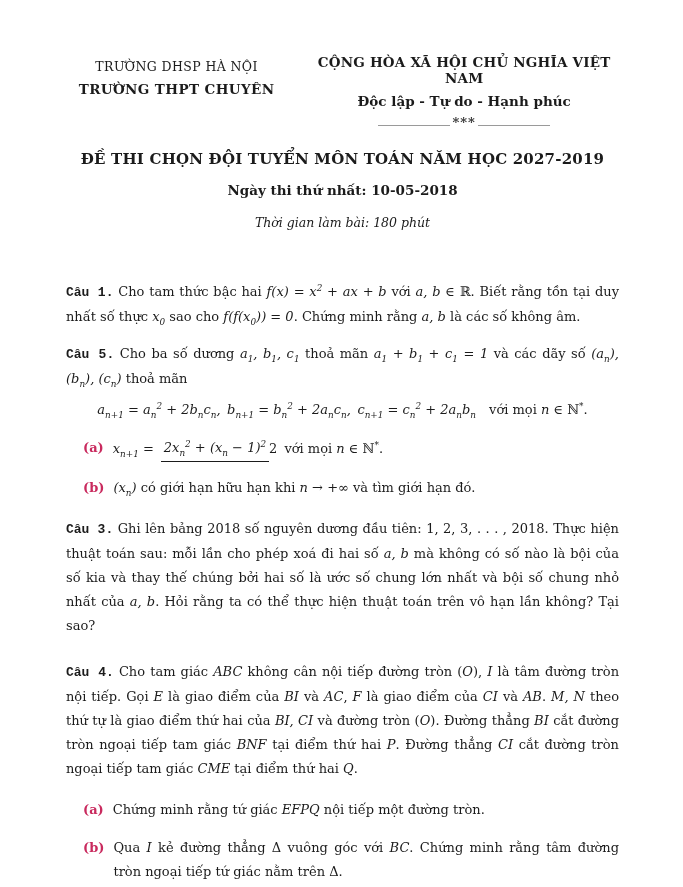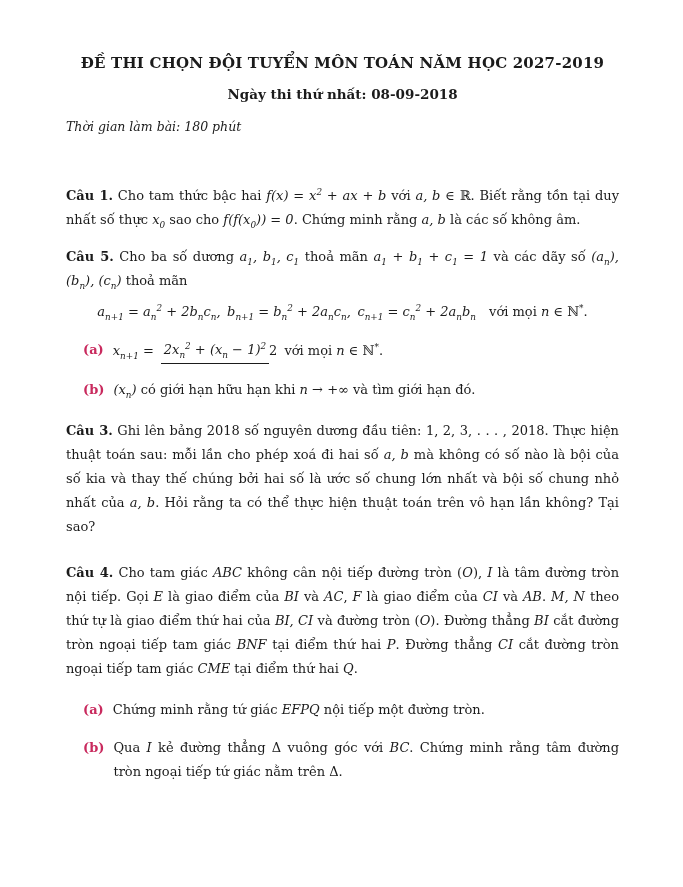--- a/index.html
+++ b/index.html
@@ -21,44 +21,59 @@
   .school-2 { font-size: 13.5px; font-weight: bold; letter-spacing: 0.4px; margin-top: 7px; }
   .motto-1 { font-size: 13.5px; font-weight: bold; letter-spacing: 0.2px; }
   .motto-2 { font-size: 13.5px; font-weight: bold; margin-top: 7px; }
   .hr-stars { margin-top: 2px; display: flex; justify-content: center; align-items: flex-end; }
   .hr-line { display: inline-block; width: 72px; height: 12px; border-bottom: 1px solid #9a9a9a; }
   .stars { font-weight: bold; font-size: 13px; color: #333; letter-spacing: 1px; transform: translateY(4px); padding: 0 2px; }
 
   
   .title { text-align: center; font-weight: bold; font-size: 15px; letter-spacing: 0.2px; margin-bottom: 14px; }
   .exam-date { text-align: center; font-weight: bold; font-size: 13.5px; margin-bottom: 17px; }
-  .duration { text-align: left; font-style: italic; font-size: 12.5px; margin-bottom: 50px; }
+  .duration { text-align: center; font-style: italic; font-size: 12.5px; margin-bottom: 50px; }
 
   
   .question { text-align: justify; line-height: 24px; margin-bottom: 13px; }
-  .q-label { font-weight: bold; }
+  .q-label { font-weight: bold; font-family: Liberation Mono, monospace; }
   .equation { text-align: center; line-height: 24px; margin: 7px 0 4px 0; }
   .item { display: flex; gap: 9px; margin: 14px 0 14px 17px; line-height: 24px; }
   .item-label { color: var(--accent, #c92a5e); font-weight: bold; flex: 0 0 auto; }
   .item-body { text-align: justify; }
   .math-line { display: flex; align-items: center; gap: 7px; flex-wrap: wrap; }
   .frac { display: inline-flex; flex-direction: row; text-align: center; vertical-align: middle; }
   .frac .num { padding: 0 3px 1px 3px; border-bottom: 1px solid #1b1b1b; }
   .frac .den { padding-top: 1px; }
   sub, sup { font-size: 68%; line-height: 0; }
   i { font-style: italic; }
 </style>
 </head>
 <body>
 
 <div class="page">
 
+  <div class="header">
+    <div class="header-left">
+      <div class="school-1">TRƯỜNG DHSP HÀ NỘI</div>
+      <div class="school-2">TRƯỜNG THPT CHUYÊN</div>
+    </div>
+    <div class="header-right">
+      <div class="motto-1">CỘNG HÒA XÃ HỘI CHỦ NGHĨA VIỆT NAM</div>
+      <div class="motto-2">Độc lập - Tự do - Hạnh phúc</div>
+      <div class="hr-stars">
+        <span class="hr-line"></span>
+          <span class="stars">***</span>
+          <span class="hr-line"></span>
+      </div>
+    </div>
+  </div>
 
   <div class="title">ĐỀ THI CHỌN ĐỘI TUYỂN MÔN TOÁN NĂM HỌC 2027-2019</div>
-  <div class="exam-date">Ngày thi thứ nhất: 08-09-2018</div>
+  <div class="exam-date">Ngày thi thứ nhất: 10-05-2018</div>
   <div class="duration">Thời gian làm bài: 180 phút</div>
 
   <p class="question"><span class="q-label">Câu 1.</span> <span>Cho tam thức bậc hai <i>f(x) = x<sup>2</sup> + ax + b</i> với <i>a, b</i> ∈ ℝ. Biết rằng tồn tại duy nhất số thực <i>x<sub>0</sub></i> sao cho <i>f(f(x<sub>0</sub>)) = 0</i>. Chứng minh rằng <i>a, b</i> là các số không âm.</span></p>
 
   <p class="question" style="margin-bottom:0;"><span class="q-label">Câu 5.</span> <span>Cho ba số dương <i>a<sub>1</sub>, b<sub>1</sub>, c<sub>1</sub></i> thoả mãn <i>a<sub>1</sub> + b<sub>1</sub> + c<sub>1</sub> = 1</i> và các dãy số <i>(a<sub>n</sub>), (b<sub>n</sub>), (c<sub>n</sub>)</i> thoả mãn</span></p>
   <div class="equation"><i>a<sub>n+1</sub> = a<sub>n</sub><sup>2</sup> + 2b<sub>n</sub>c<sub>n</sub>,</i> <i>b<sub>n+1</sub> = b<sub>n</sub><sup>2</sup> + 2a<sub>n</sub>c<sub>n</sub>,</i> <i>c<sub>n+1</sub> = c<sub>n</sub><sup>2</sup> + 2a<sub>n</sub>b<sub>n</sub></i> với mọi <i>n</i> ∈ ℕ<sup>*</sup>.</div>
 
   <div class="item">
     <span class="item-label">(a)</span>
     <span class="item-body math-line">

